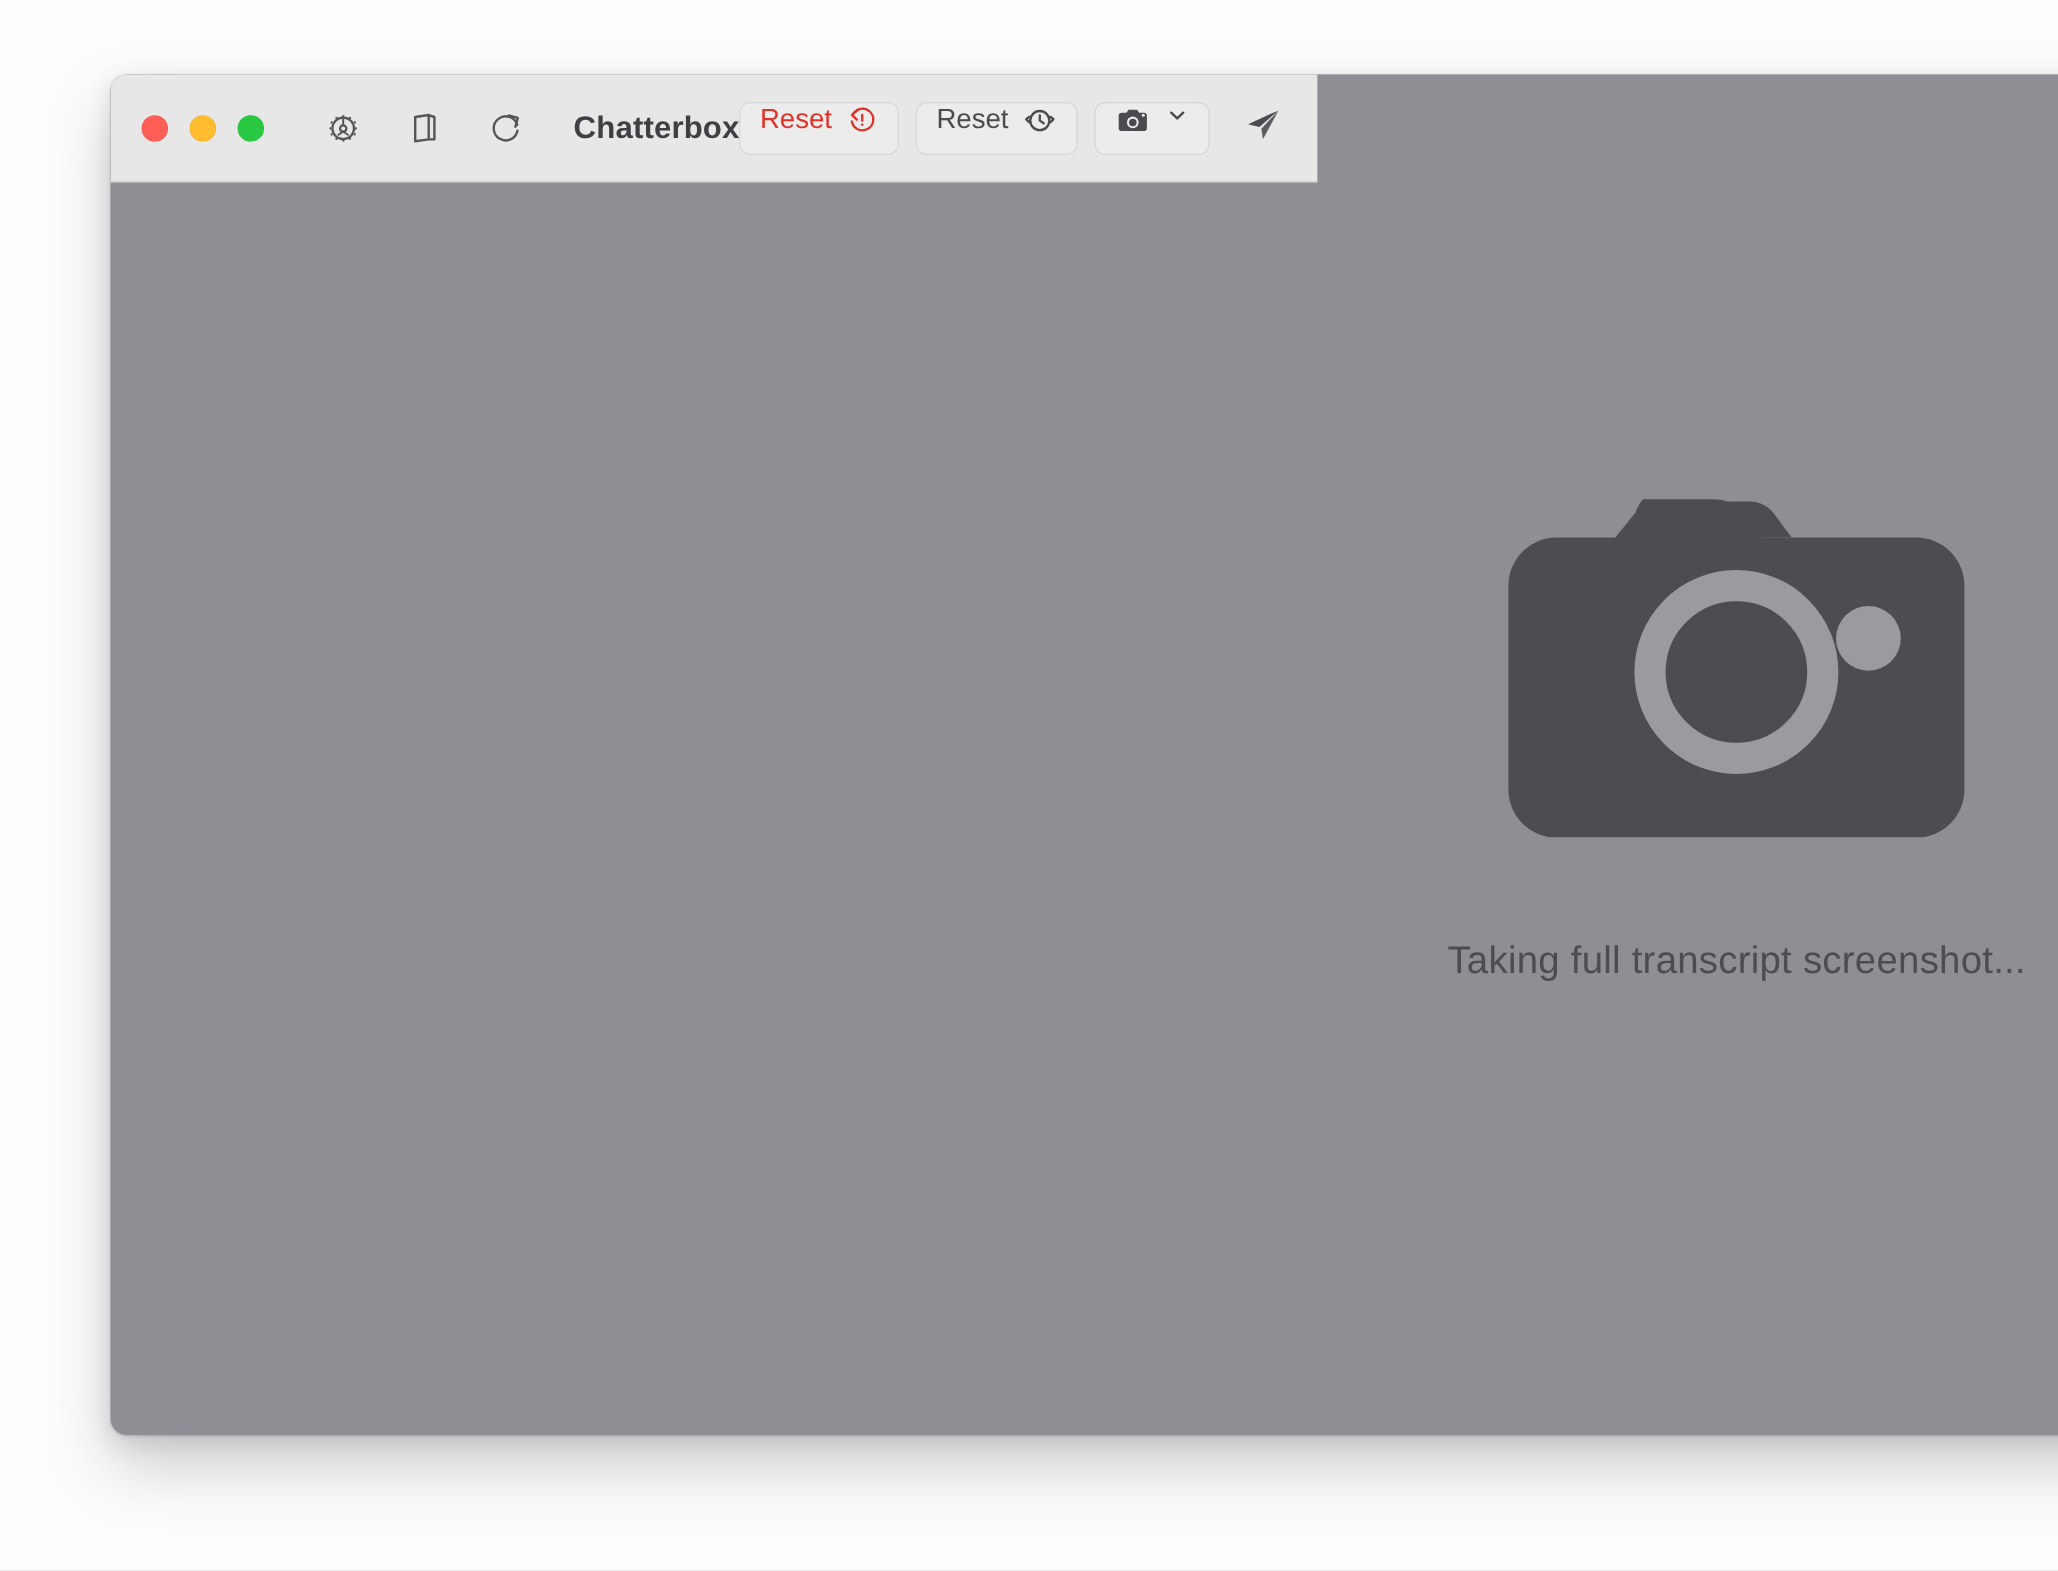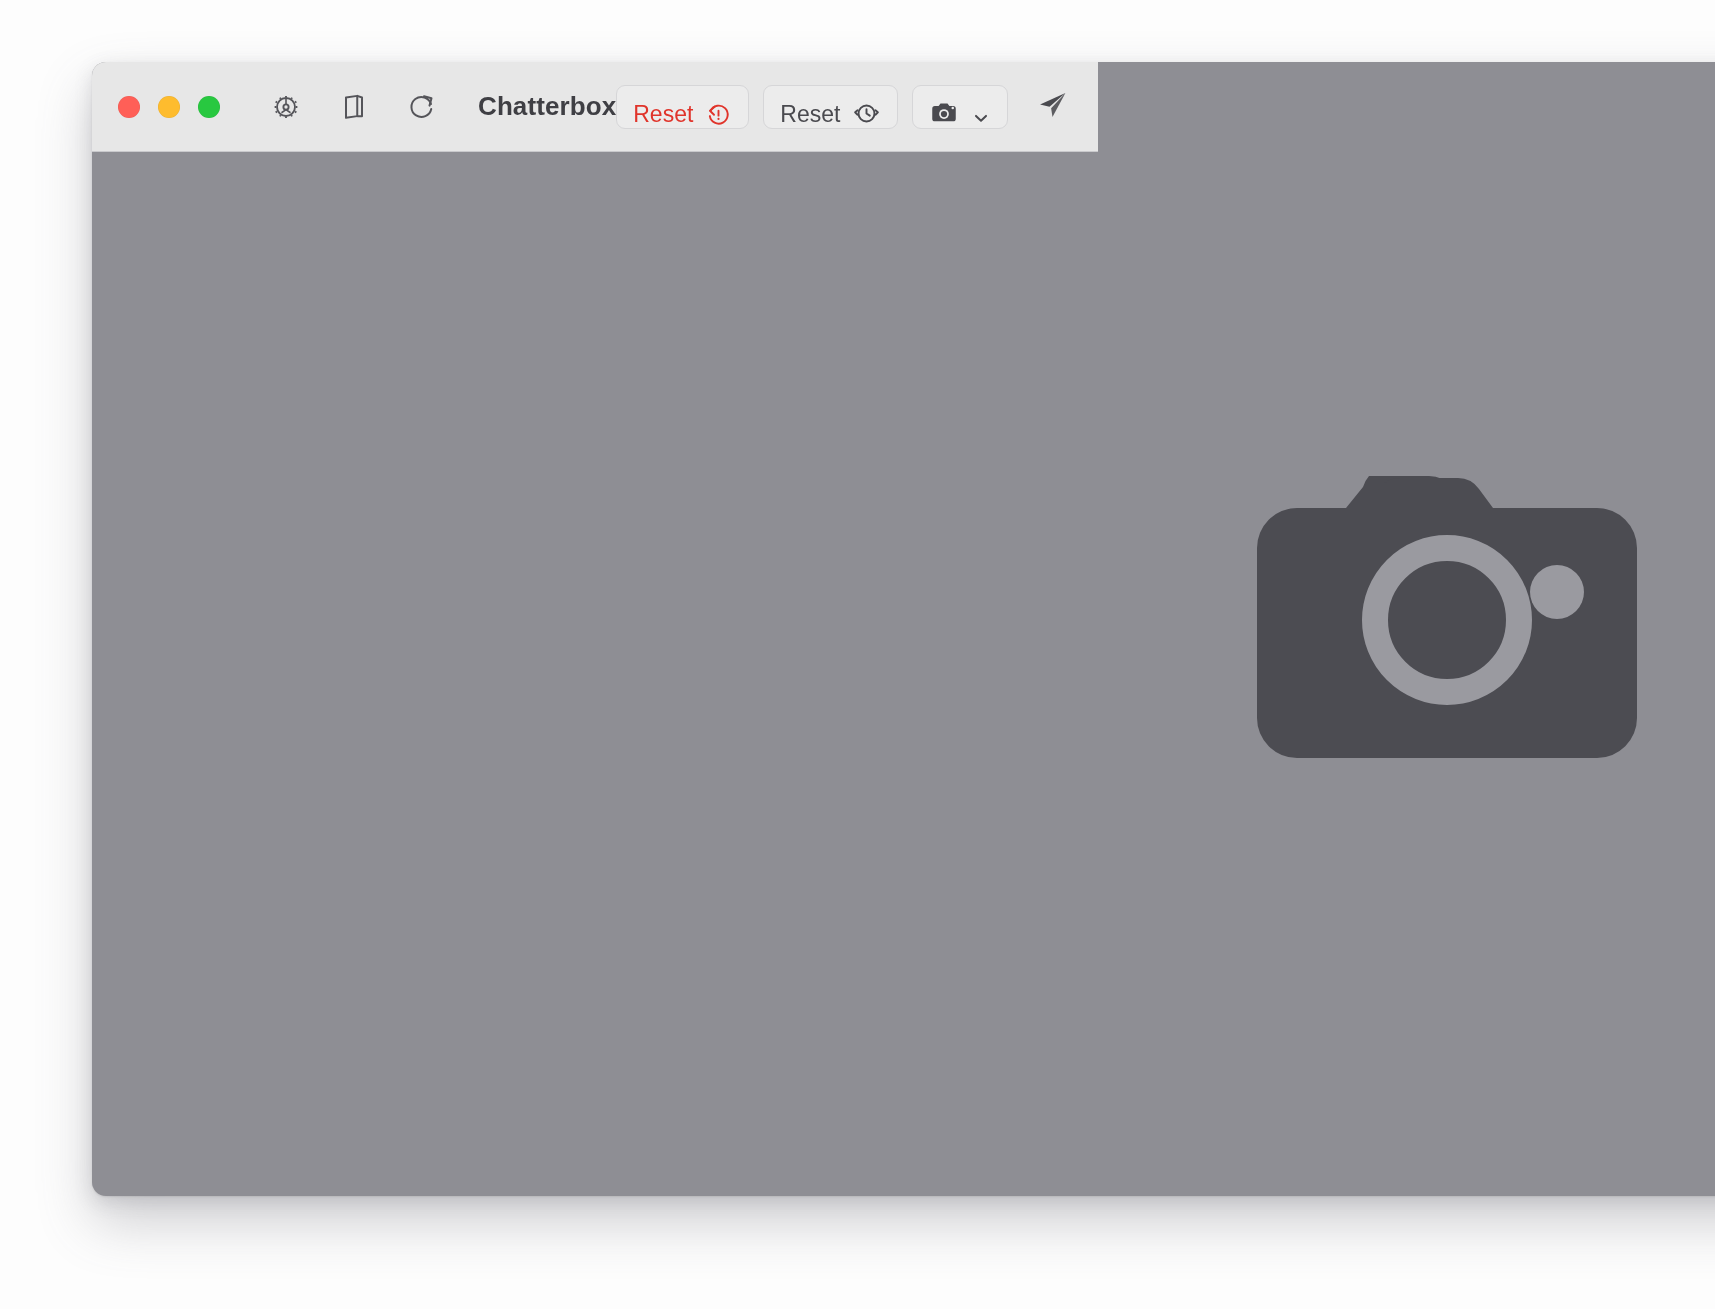--- a/index.html
+++ b/index.html
@@ -91,21 +91,21 @@
     align-items: center;
     gap: 14px;
   }
 
   .tb-button {
     height: 44px;
     border: 1px solid #d6d6d8;
     border-radius: 9px;
     background: #ececec;
     display: flex;
-    align-items: flex-end;
+    align-items: flex-start;
     gap: 12px;
     padding: 0 16px;
     box-sizing: border-box;
     cursor: pointer;
     font-size: 23px;
     color: #4a4a4f;
     white-space: nowrap;
   }
   .tb-button.danger { color: #e0342b; }
   .tb-button .btn-icon { display: flex; align-items: center; }
@@ -273,16 +273,17 @@
                  a40 40 0 0 1 -40 40 H60
                  a40 40 0 0 1 -40 -40 V108
                  a40 40 0 0 1 40 -40 h49 l17 -21
                  a30 30 0 0 1 6 -11 z" fill="#4c4c52"></path>
         <path d="M128 68 l14 -19 a26 26 0 0 1 21 -11 h58
                  a26 26 0 0 1 21 11 l14 19 z" fill="#4c4c52"></path>
         <circle cx="210" cy="180" r="72" fill="none" stroke="#9a9aa0" stroke-width="26"></circle>
         <circle cx="320" cy="152" r="27" fill="#9a9aa0"></circle>
       </svg>
 
+      <div class="status-text">Taking full transcript screenshot...</div>
     </div>
   </div>
 
 </div>
 
 </body></html>

